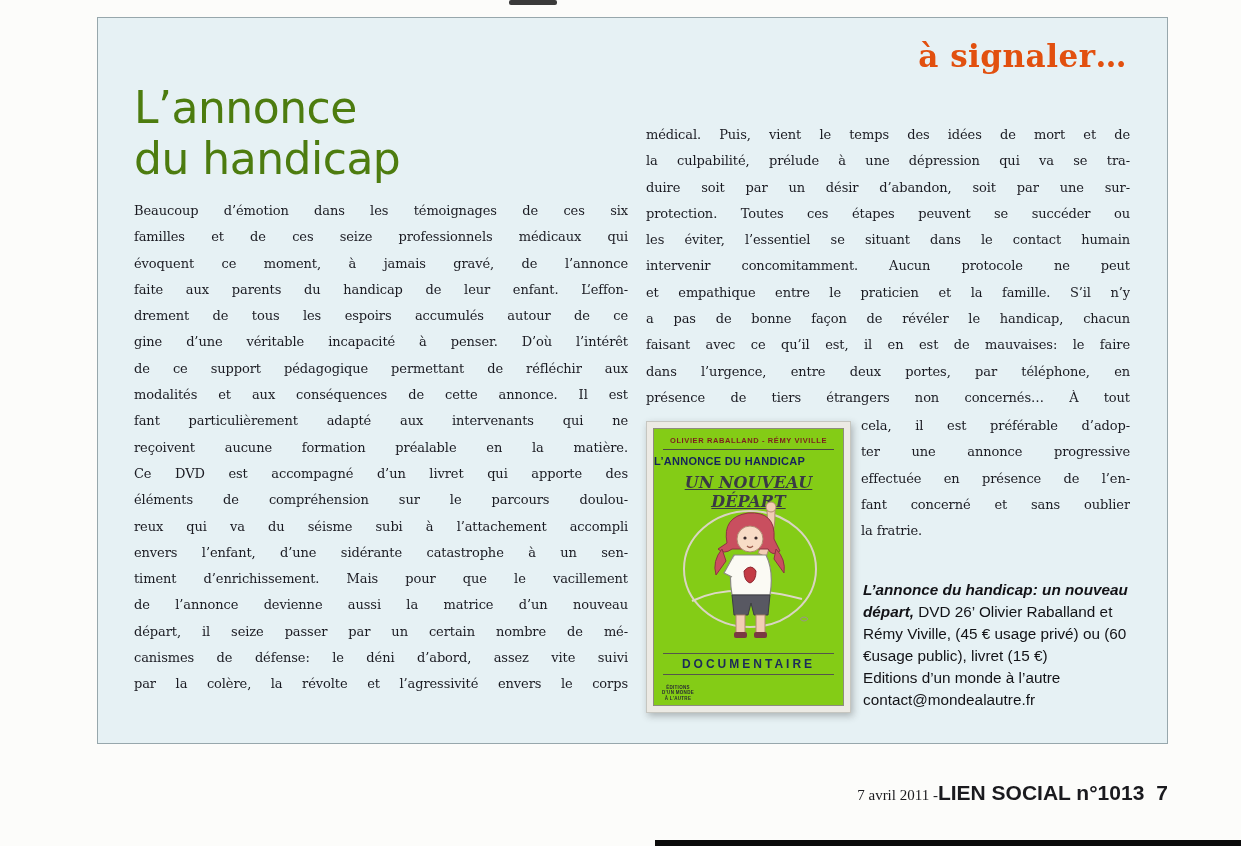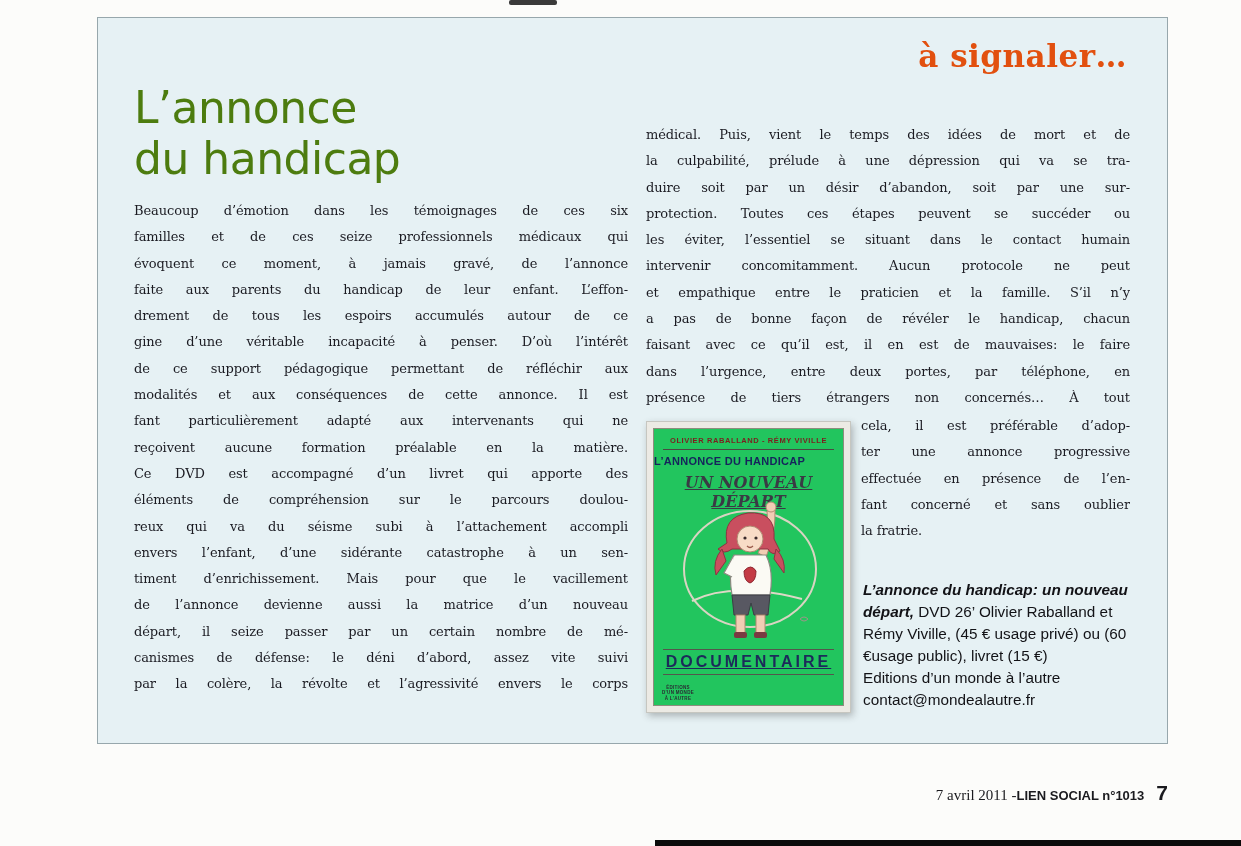--- a/index.html
+++ b/index.html
@@ -37,44 +37,43 @@
   .wrap-col  { left:763px; top:395px; width:269px; }
 
   
   .dvd-photo {
     position:absolute; left:548px; top:403px; width:205px; height:292px;
     background:#eceae4; border:1px solid #c6c6c0; padding:6px;
     box-shadow:2px 3px 7px rgba(40,40,40,.3);
   }
   .dvd-cover {
     position:relative; width:100%; height:100%;
-    background:#22c55e; border:1px solid #8d8d7d;
+    background:#84cc16; border:1px solid #8d8d7d;
   }
   .dvd-authors {
     position:absolute; top:7px; left:0; right:0; text-align:center;
     font-size:7.5px; font-weight:bold; color:#7c1f1f; letter-spacing:.6px;
     text-transform:uppercase;
   }
   .dvd-rule { position:absolute; top:20px; left:9px; right:9px; border-top:1px solid #4a4a42; }
   .dvd-title {
     position:absolute; top:26px; left:0; right:8px; text-align:left;
     font-size:11px; font-weight:bold; color:#16235c; letter-spacing:.3px;
   }
   .dvd-subtitle {
     position:absolute; top:44px; left:0; right:0; text-align:center;
     font-family:"DejaVu Serif", serif; font-style:italic; font-weight:bold;
     font-size:16px; color:#3a3a44;text-decoration:underline;
   }
   .dvd-illu { position:absolute; top:62px; left:18px; width:155px; height:150px; }
   .dvd-genre {
     position:absolute; bottom:30px; left:9px; right:9px; text-align:center;
     border-top:1px solid #55554c; border-bottom:1px solid #55554c;
-    padding:3px 0; font-size:16px; font-weight:bold; color:#1c2a5a;
+    padding:3px 0; font-size:12px; font-weight:bold; color:#1c2a5a;
     letter-spacing:3px;
-    text-decoration:underline;
   }
   .dvd-logo {
     position:absolute; bottom:4px; left:8px;
     font-size:4.5px; line-height:5.5px; color:#2a2a33; font-weight:bold;
     letter-spacing:.3px; text-align:center;
   }
 
   
   .caption {
     position:absolute; left:765px; top:561px; width:267px;
@@ -82,21 +81,21 @@
   }
   .caption .bt { font-weight:bold; font-style:italic; }
   .caption .cap-line { display:block; }
 
   
   .footer {
     position:absolute; top:781px; right:73px;
     display:flex; align-items:baseline; color:#1a1a1e;
   }
   .footer .f-date { font-size:15px;font-family:Liberation Serif, serif; }
-  .footer .f-pub  { font-size:13px; font-weight:bold; white-space:pre; }
+  .footer .f-pub  { font-size:21px; font-weight:bold; white-space:pre; }
   .footer .f-page { font-size:21px; font-weight:bold; margin-left:12px; }
 
   
   .artifact-bottom { position:absolute; left:655px; top:840px; width:586px; height:6px; background:#0b0b0b; }
   .artifact-top { position:absolute; left:509px; top:0; width:48px; height:5px; background:#3a3a3a; border-radius:2px; }
 </style>
 </head>
 <body>
 
 <div class="canvas">

